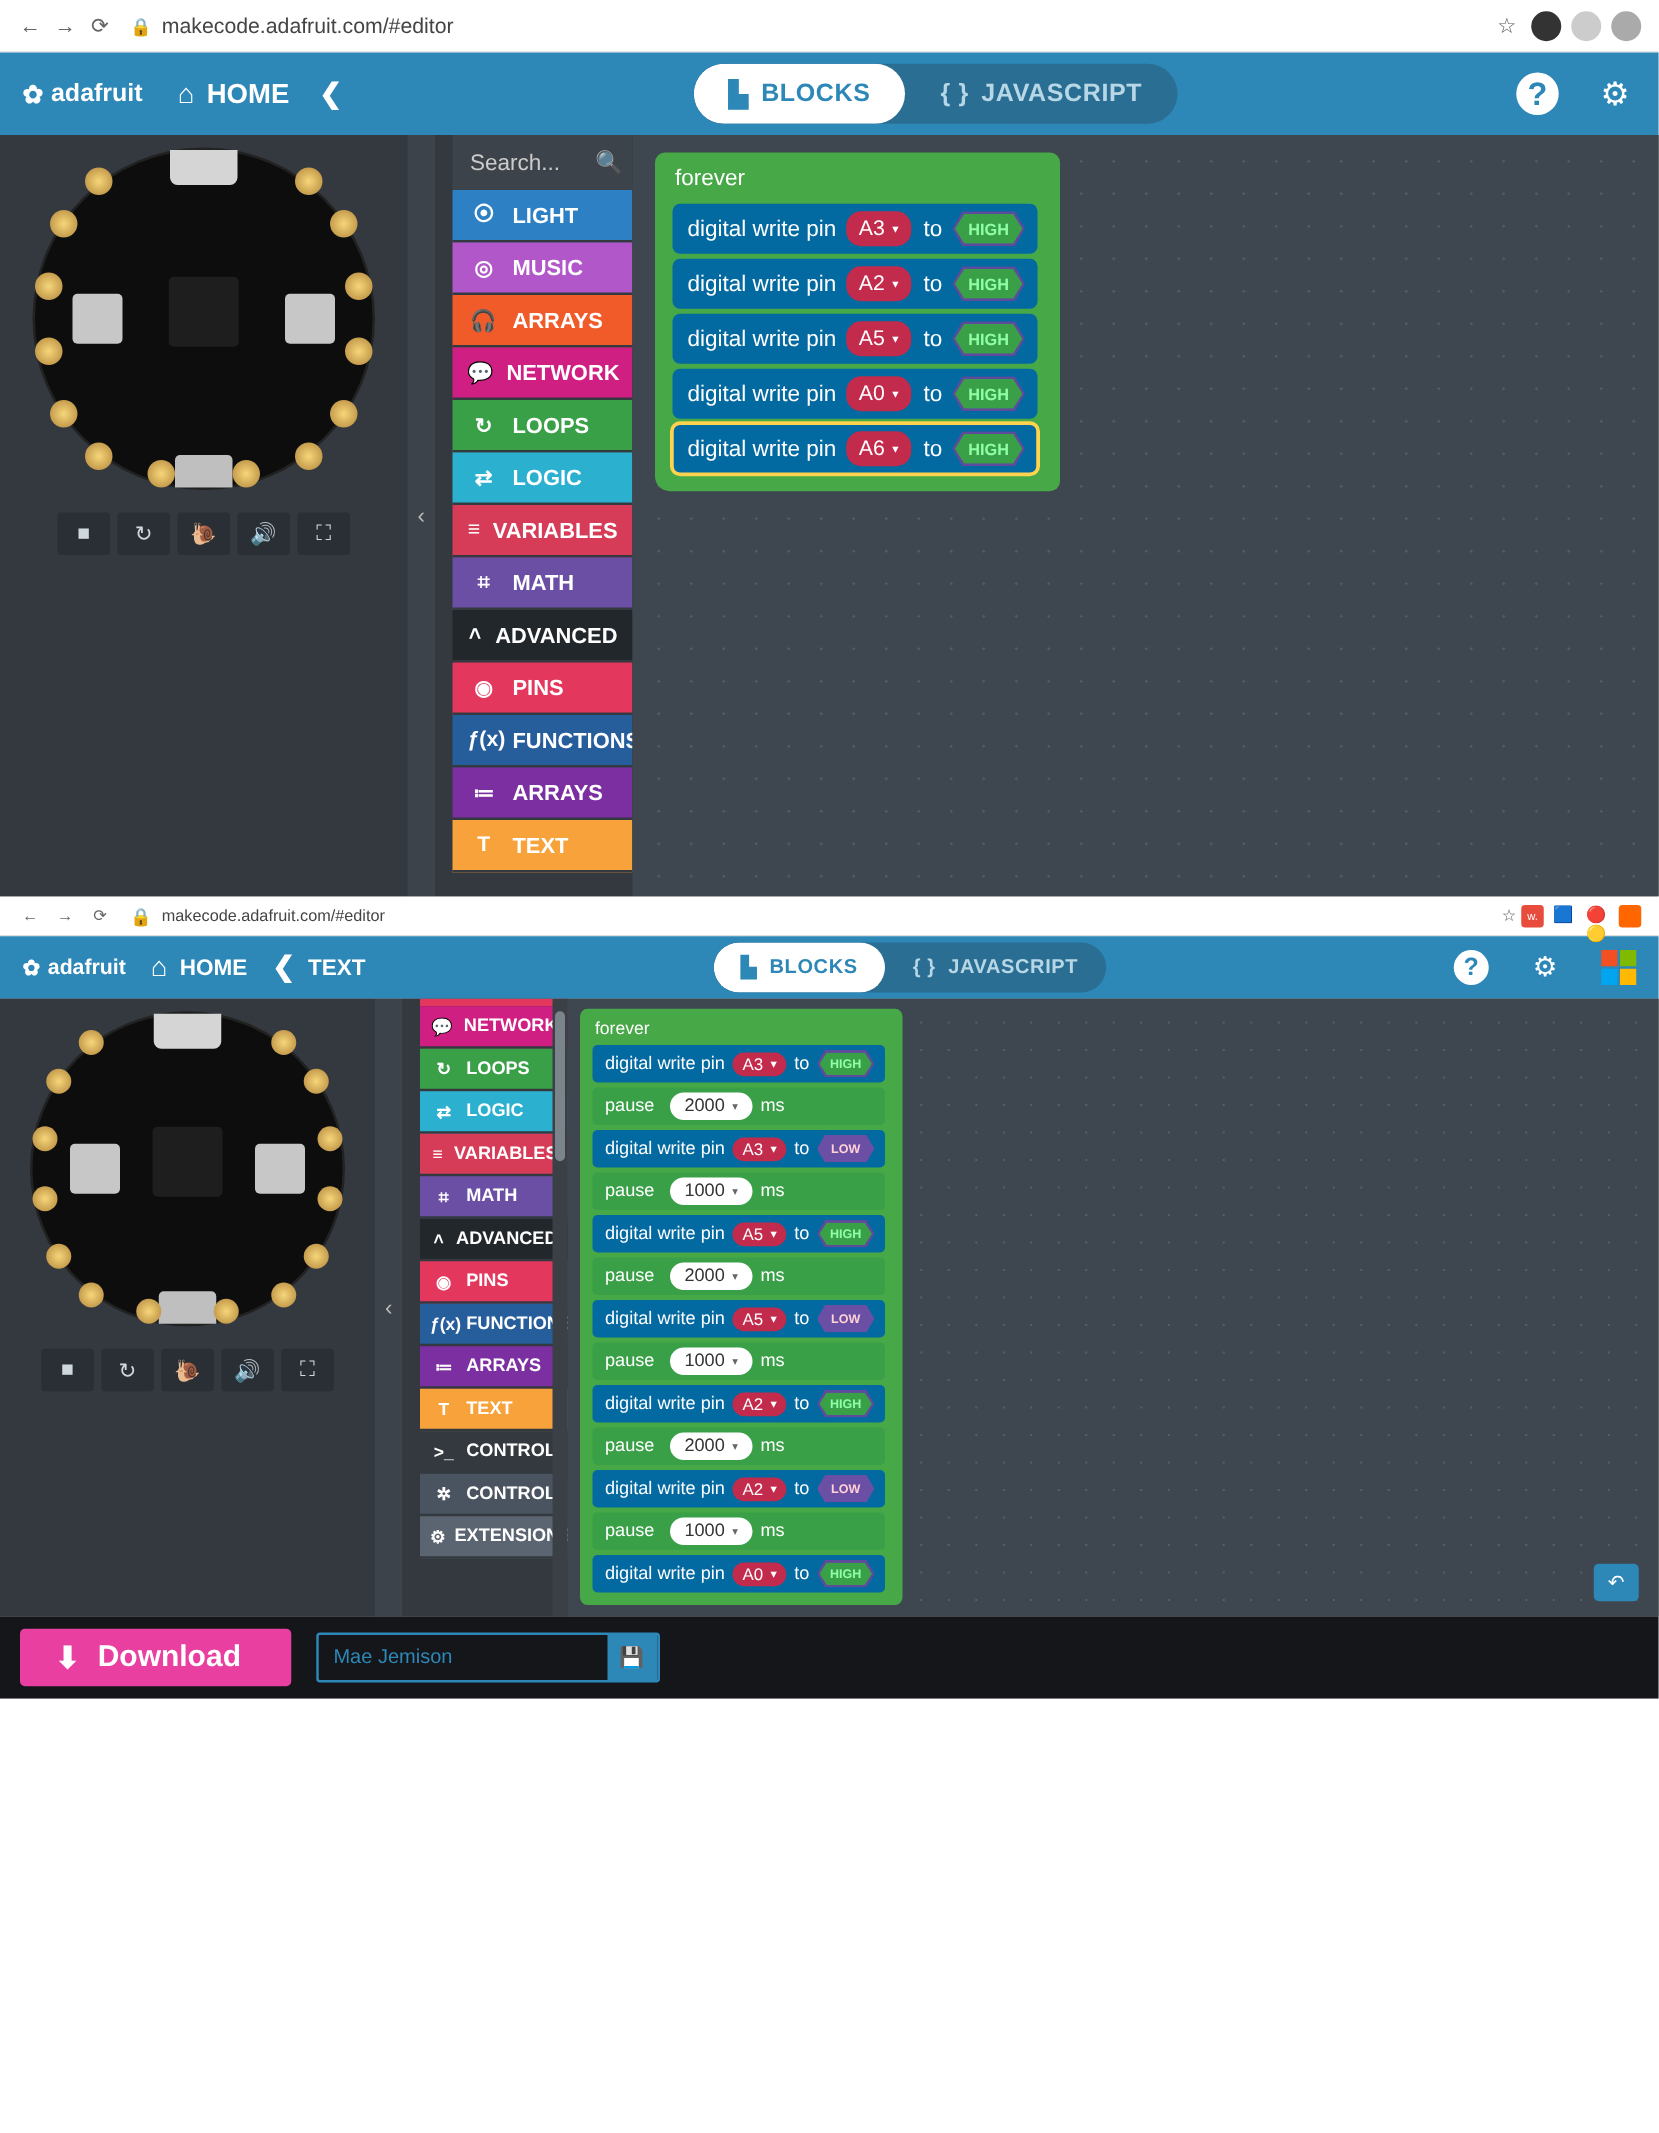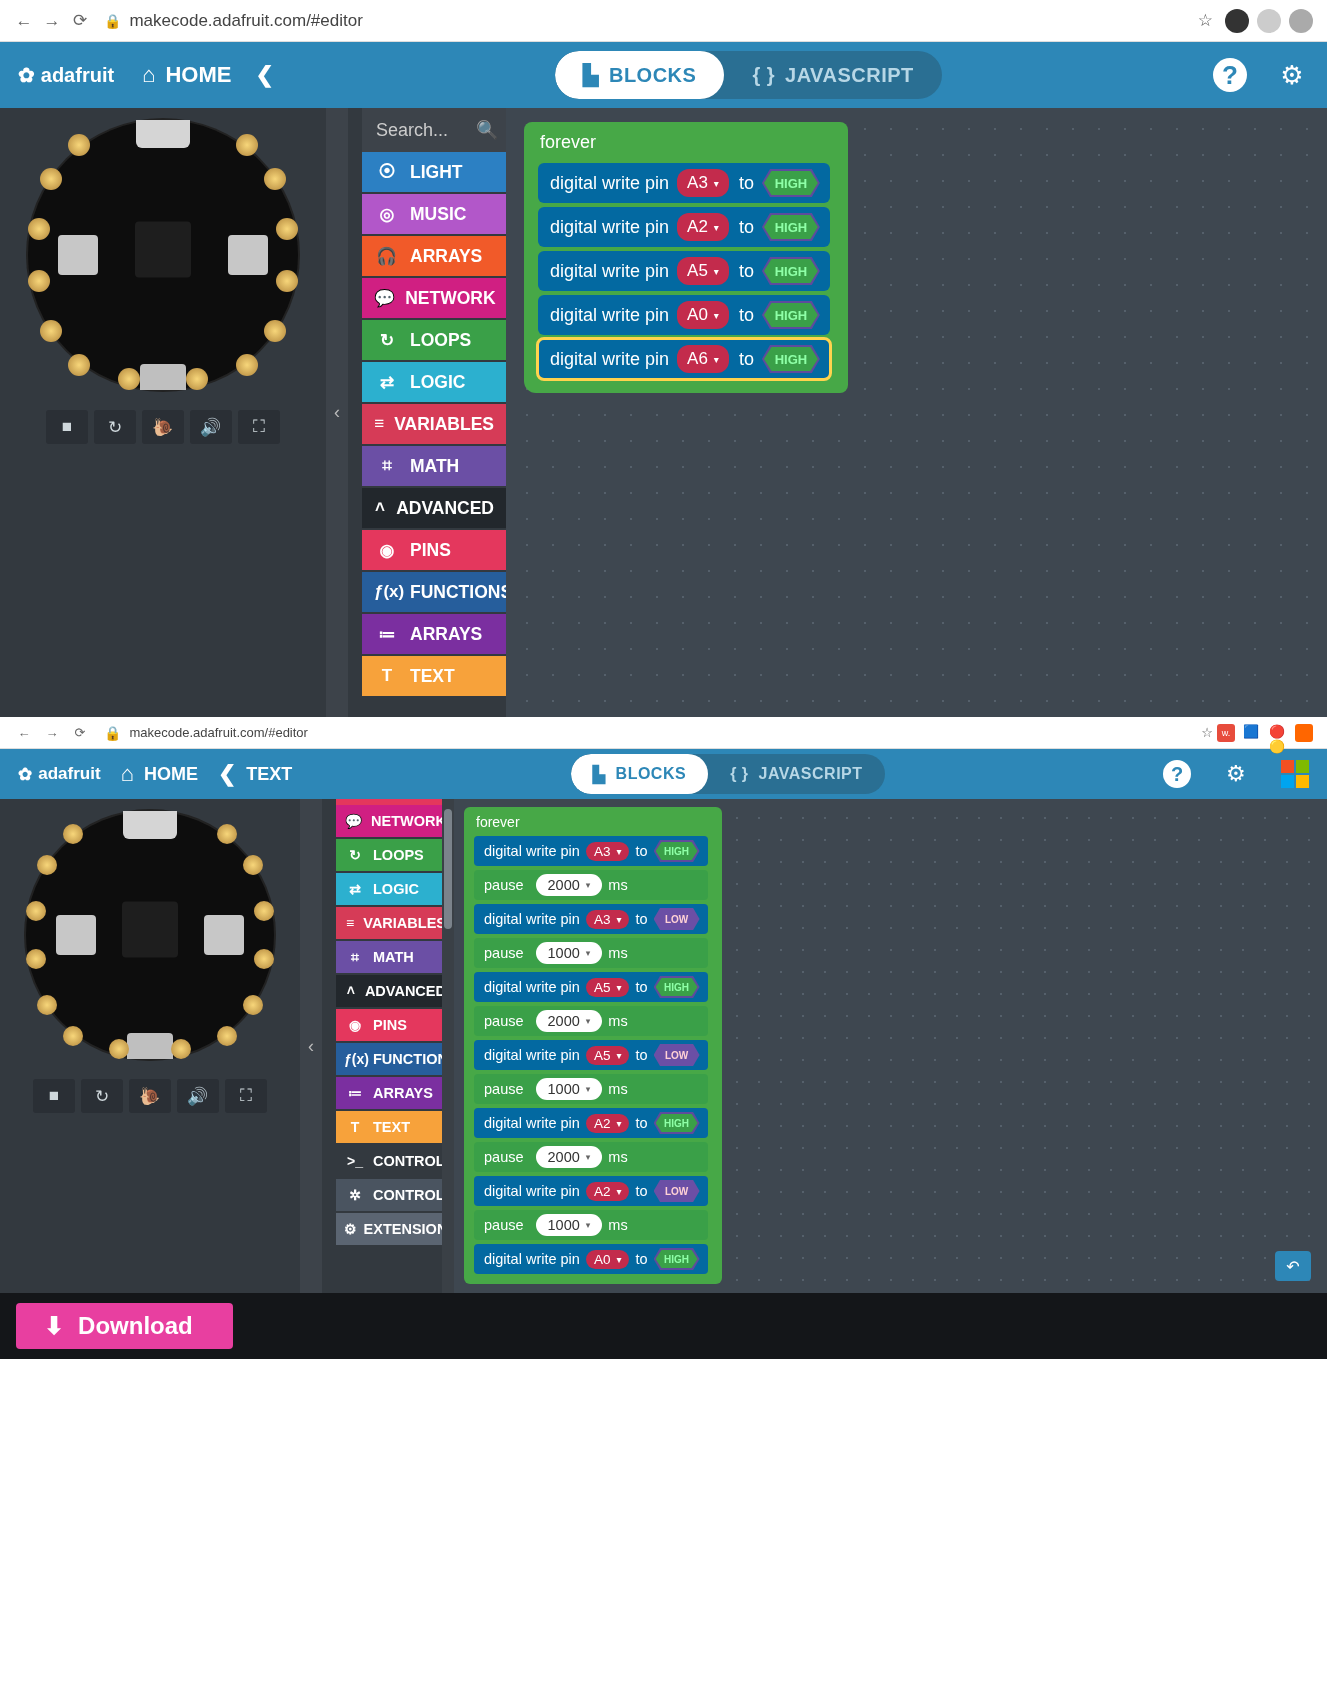--- a/index.html
+++ b/index.html
@@ -549,14 +549,18 @@
       </div>
       <div class="undo-btn">↶</div>
     </div>
   </div>
 
   <div class="footer">
     <div class="dl-btn">
       <span class="icn">⬇</span>
       <span>Download</span>
     </div>
+    <div class="proj-name">
+      <input placeholder="Mae Jemison" style="">
+      <div class="save">💾</div>
+    </div>
   </div>
 </div>
 
 </body></html>

